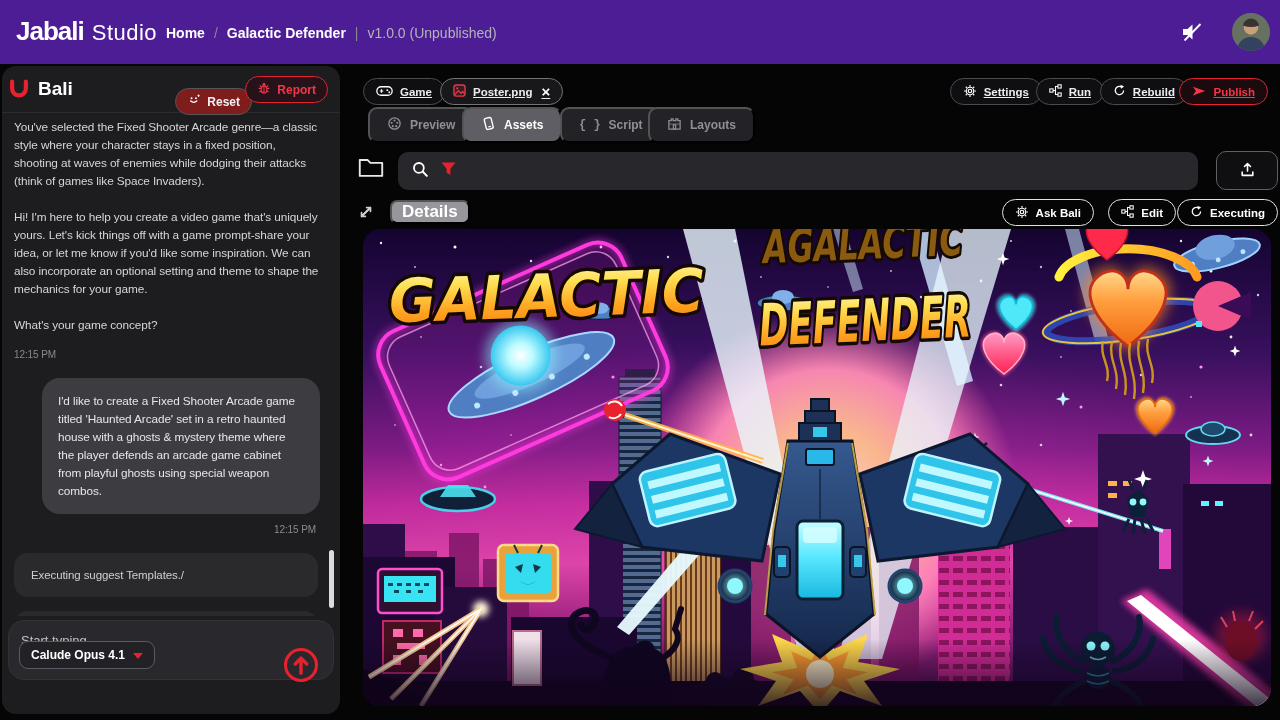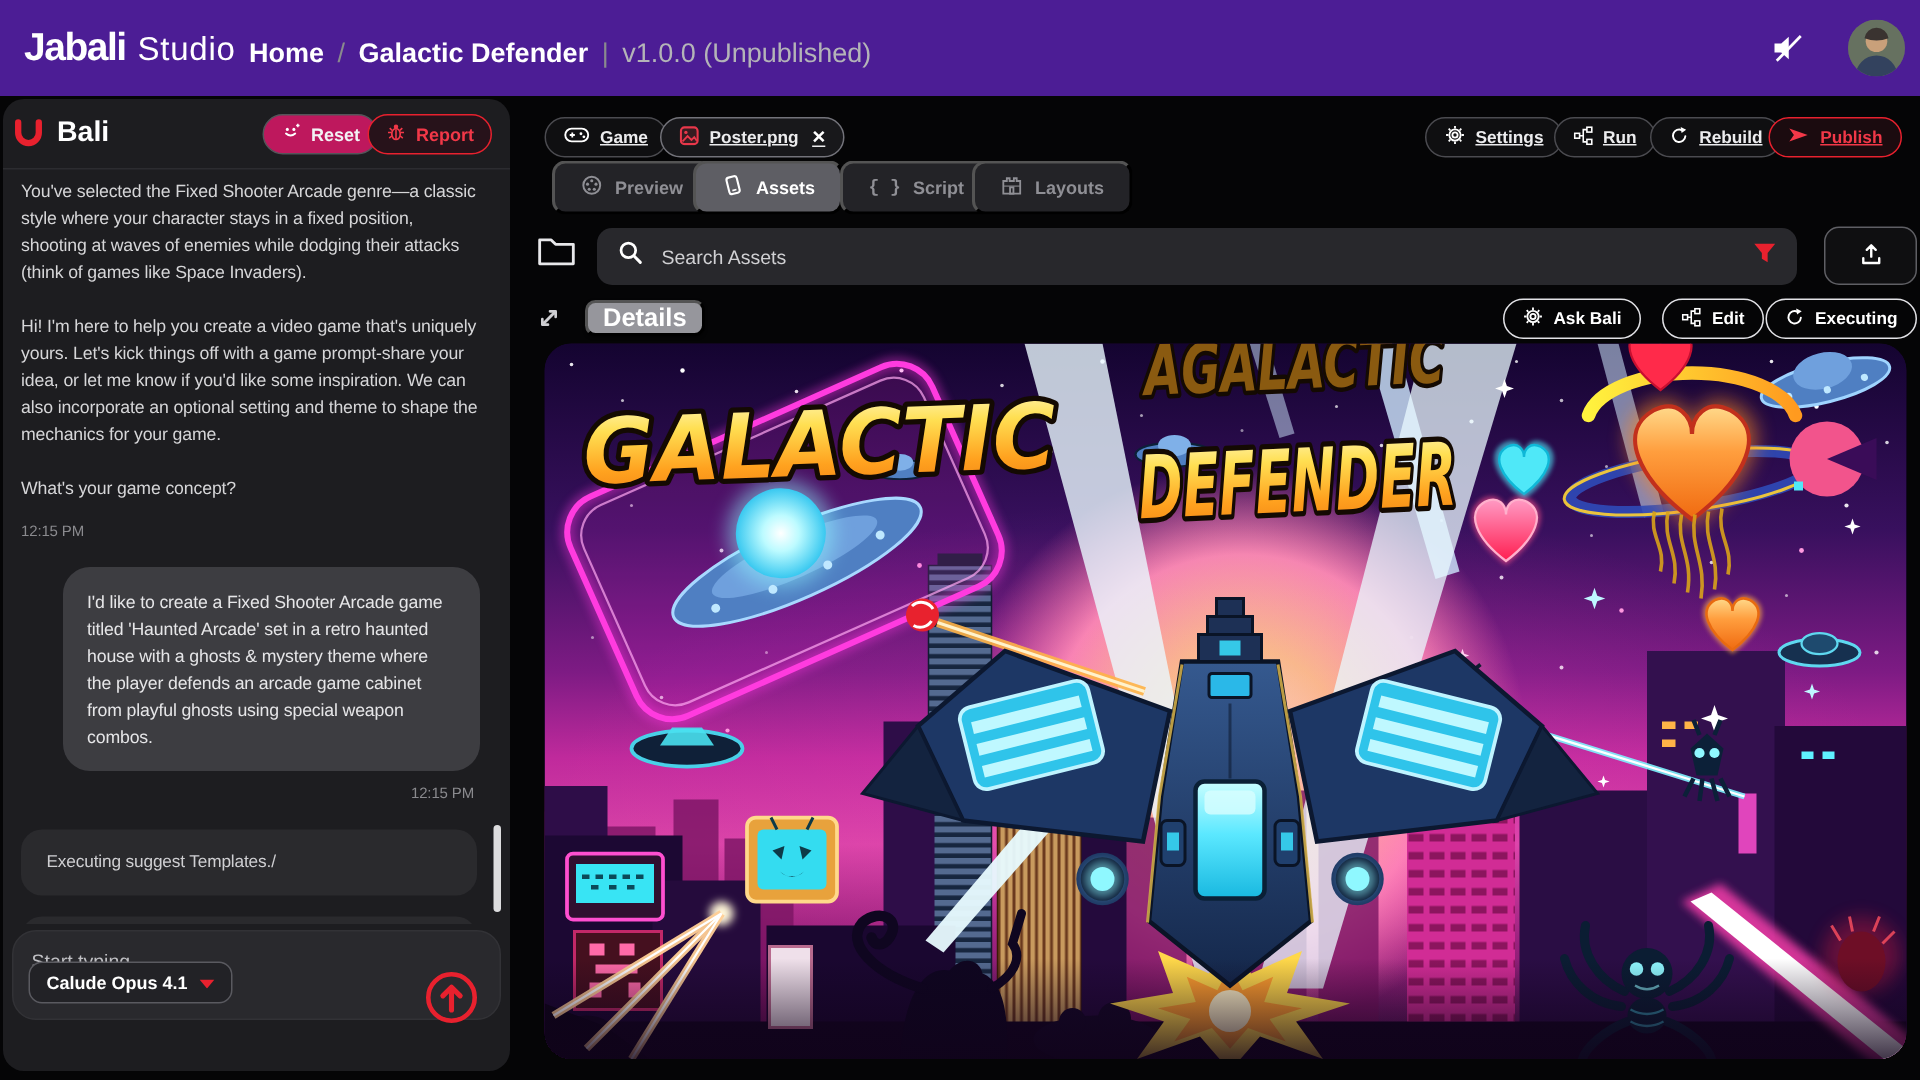--- a/index.html
+++ b/index.html
@@ -5,34 +5,34 @@
   * { box-sizing: border-box; margin: 0; padding: 0; }
   html,body { width:1280px; height:720px; background:#000; overflow:hidden;
     font-family:"Liberation Sans", sans-serif; }
   .stage { position:absolute; inset:0; width:1280px; height:720px; background:#050506; }
 
   
   .topbar { position:absolute; left:0; top:0; width:1280px; height:64px; background:#4c1d95; }
   .logo { position:absolute; left:16px; top:16px; display:flex; align-items:baseline; gap:8px; }
   .logo-primary { color:#fff; font-size:26px; font-weight:800; letter-spacing:-1px; }
   .logo-secondary { color:#fff; font-size:22px; font-weight:300; letter-spacing:0.5px; }
-  .breadcrumb { position:absolute; left:166px; top:25px; display:flex; gap:9px; align-items:center; font-size:18px; }
+  .breadcrumb { position:absolute; left:166px; top:25px; display:flex; gap:9px; align-items:center; font-size:14px; }
   .bc-strong { color:#fff; font-weight:700; }
   .bc-dim { color:#8a8a8e; font-weight:400; }
   .bc-ver { color:#b4b4b8; font-weight:400; }
   .mute-btn { position:absolute; left:1180px; top:20px; width:24px; height:24px; cursor:pointer; }
   .avatar { position:absolute; left:1232px; top:13px; width:38px; height:38px; border-radius:50%; overflow:hidden; cursor:pointer; }
 
   
   .sidebar { position:absolute; left:2px; top:66px; width:338px; height:648px; background:#1d1d20; border-radius:14px; }
   .sb-head { position:absolute; left:0; top:0; width:338px; height:47px; border-bottom:1px solid #2c2c30; }
   .sb-mark { position:absolute; left:6px; top:12px; width:22px; height:22px; }
   .sb-title { position:absolute; left:36px; top:12px; color:#fff; font-size:19px; font-weight:800; }
   .chip { position:absolute; top:10px; display:inline-flex; align-items:center; gap:6px; height:27px; padding:0 11px; border-radius:15px; font-size:12px; font-weight:700; cursor:pointer; }
-  .chip-reset { right:88px; border:1px solid #55555a; background:#be185d; color:#f2f2f4; }
+  .chip-reset { right:88px; border:1px solid #55555a; background:#7f1d1d; color:#f2f2f4;margin-top:12px; }
   .chip-report { right:12px; border:1px solid #e8212e; background:#27121a; color:#f23848; }
 
   .chat { position:absolute; left:12px; top:52px; width:316px; height:498px; overflow:hidden;
     color:#d6d6d8; font-size:11.8px; line-height:18px; letter-spacing:-0.1px; }
   .chat p { margin:0 10px 18px 0; }
   .msg-time { font-size:10px; color:#8a8a8e; margin:-6px 0 14px 0; }
   .bubble-user { margin:6px 10px 0 28px; background:#3d3d41; border-radius:18px; padding:14px 16px; color:#e6e6e8; }
   .bubble-user-time { text-align:right; font-size:10px; color:#8a8a8e; margin:7px 14px 0 0; }
   .bubble-exec { margin:14px 12px 0 0; background:#2a2a2d; border-radius:14px; padding:13px 17px; color:#cfcfd2; font-size:11.5px; }
   .sb-scroll { position:absolute; left:327px; top:484px; width:5px; height:58px; background:#dcdcde; border-radius:3px; cursor:grab; }
@@ -248,21 +248,20 @@
     <div class="folder-btn">
       <svg viewBox="0 0 22 18">
           <path d="M1.5,2.5 H8 L10.5,5 H20.5 V16 H1.5 Z" stroke="#e8e8ea" stroke-width="1.6" fill="none" stroke-linejoin="round"></path>
         </svg>
     </div>
     <div class="search-wrap">
       <span><svg width="17" height="17" viewBox="0 0 16 16">
             <circle cx="6.5" cy="6.5" r="4.6" stroke="#fff" stroke-width="1.7" fill="none"></circle>
             <line x1="10.2" y1="10.2" x2="14" y2="14" stroke="#fff" stroke-width="1.9" stroke-linecap="round"></line>
           </svg></span>
-      <input type="text" placeholder="Search Assets" style="">
       <span><svg width="15" height="14" viewBox="0 0 14 13">
             <path d="M0.5,0.5 H13.5 L8.8,6.2 V12 L5.2,9.8 V6.2 Z" fill="#e8212e"></path>
           </svg></span>
     </div>
     <button class="upload-btn">
       <span><svg width="17" height="17" viewBox="0 0 16 16">
             <g stroke="#fff" stroke-width="1.5" fill="none" stroke-linecap="round" stroke-linejoin="round">
               <path d="M3,10.5 V13.5 H13 V10.5"></path>
               <path d="M8,2.5 V9.5 M5.2,5.2 L8,2.4 L10.8,5.2"></path>
             </g>

